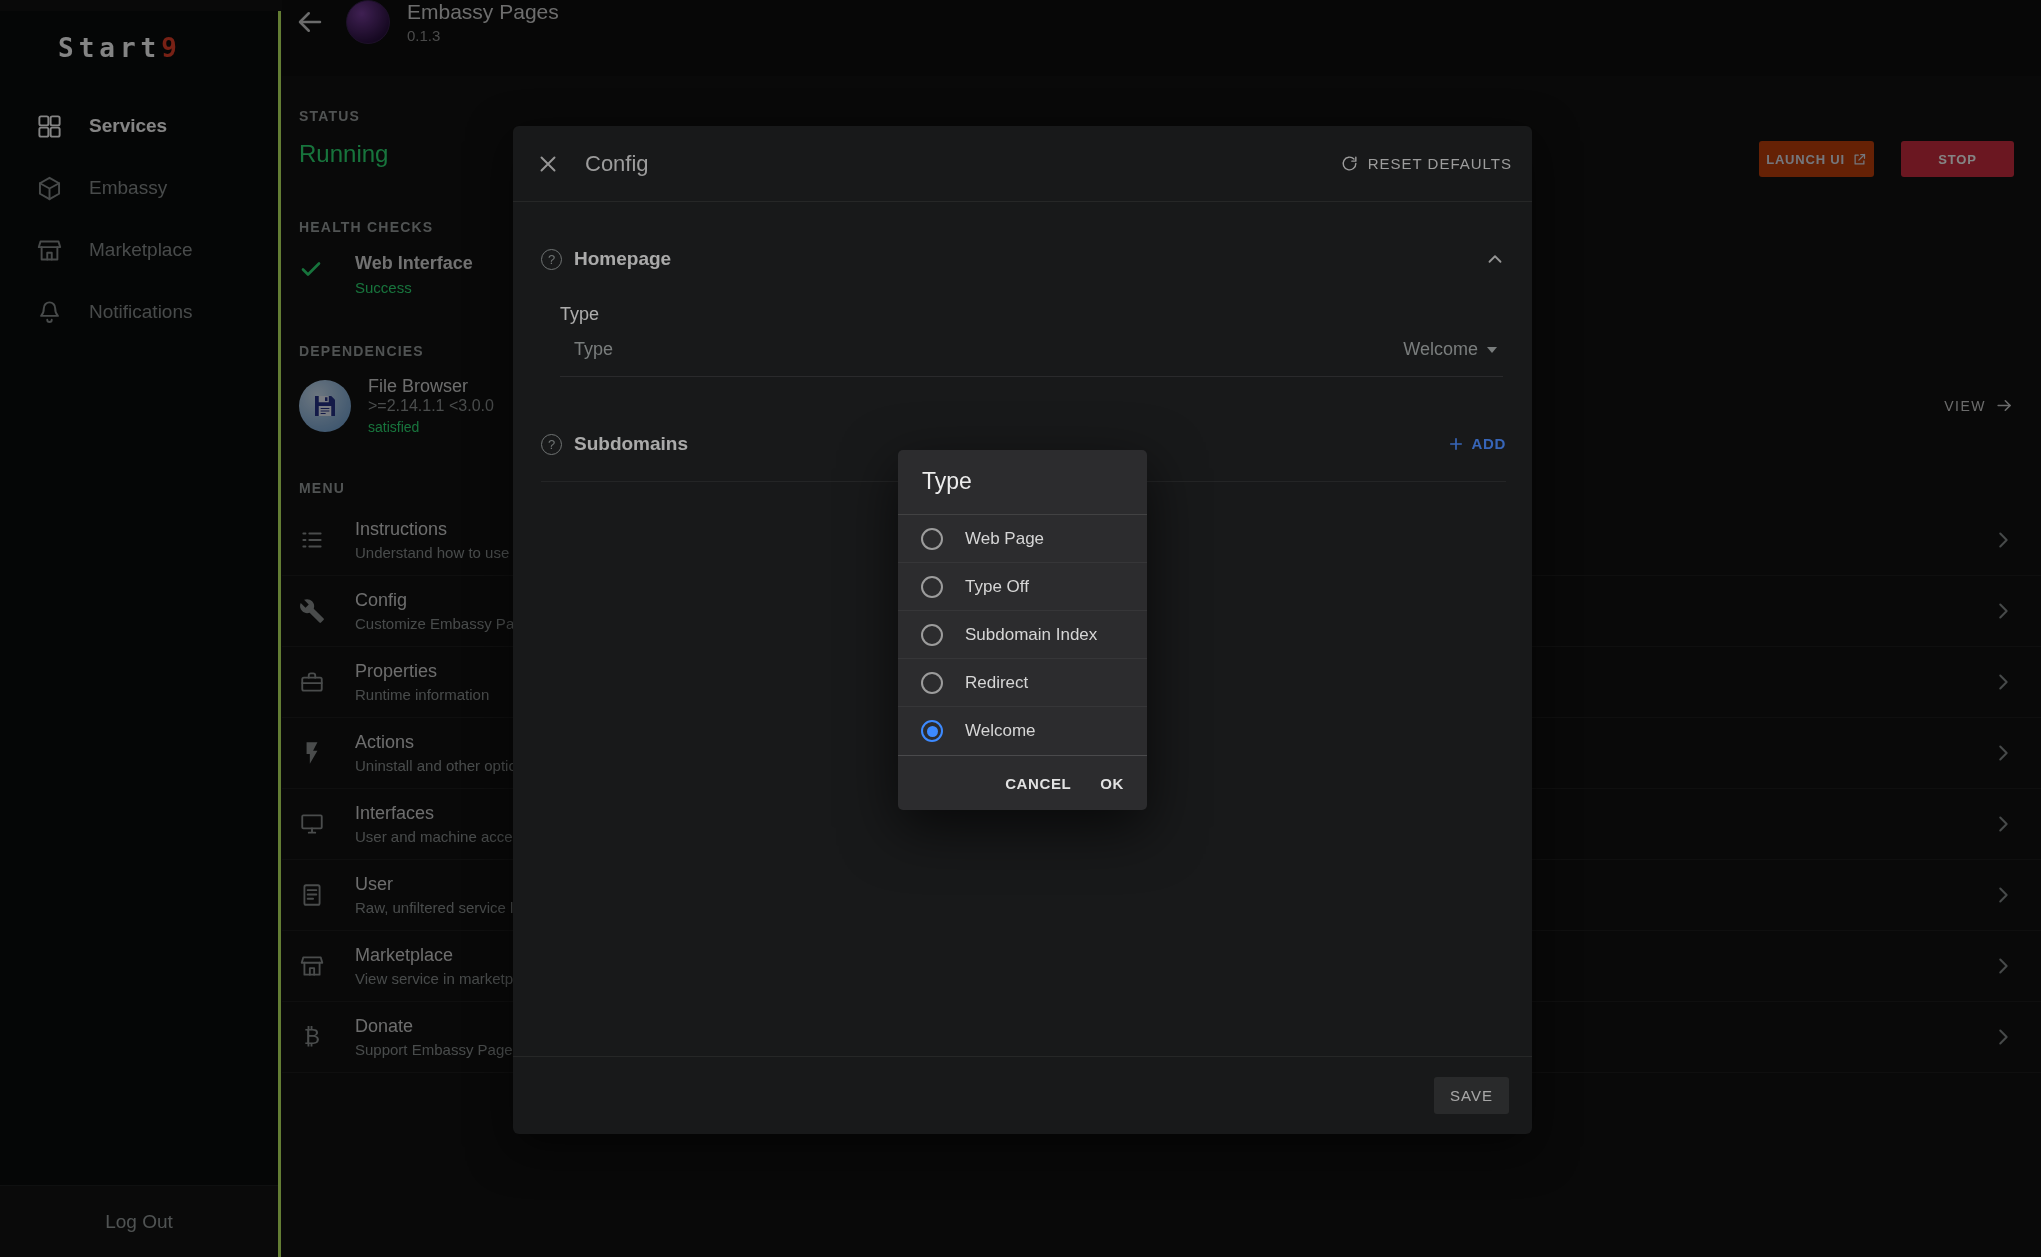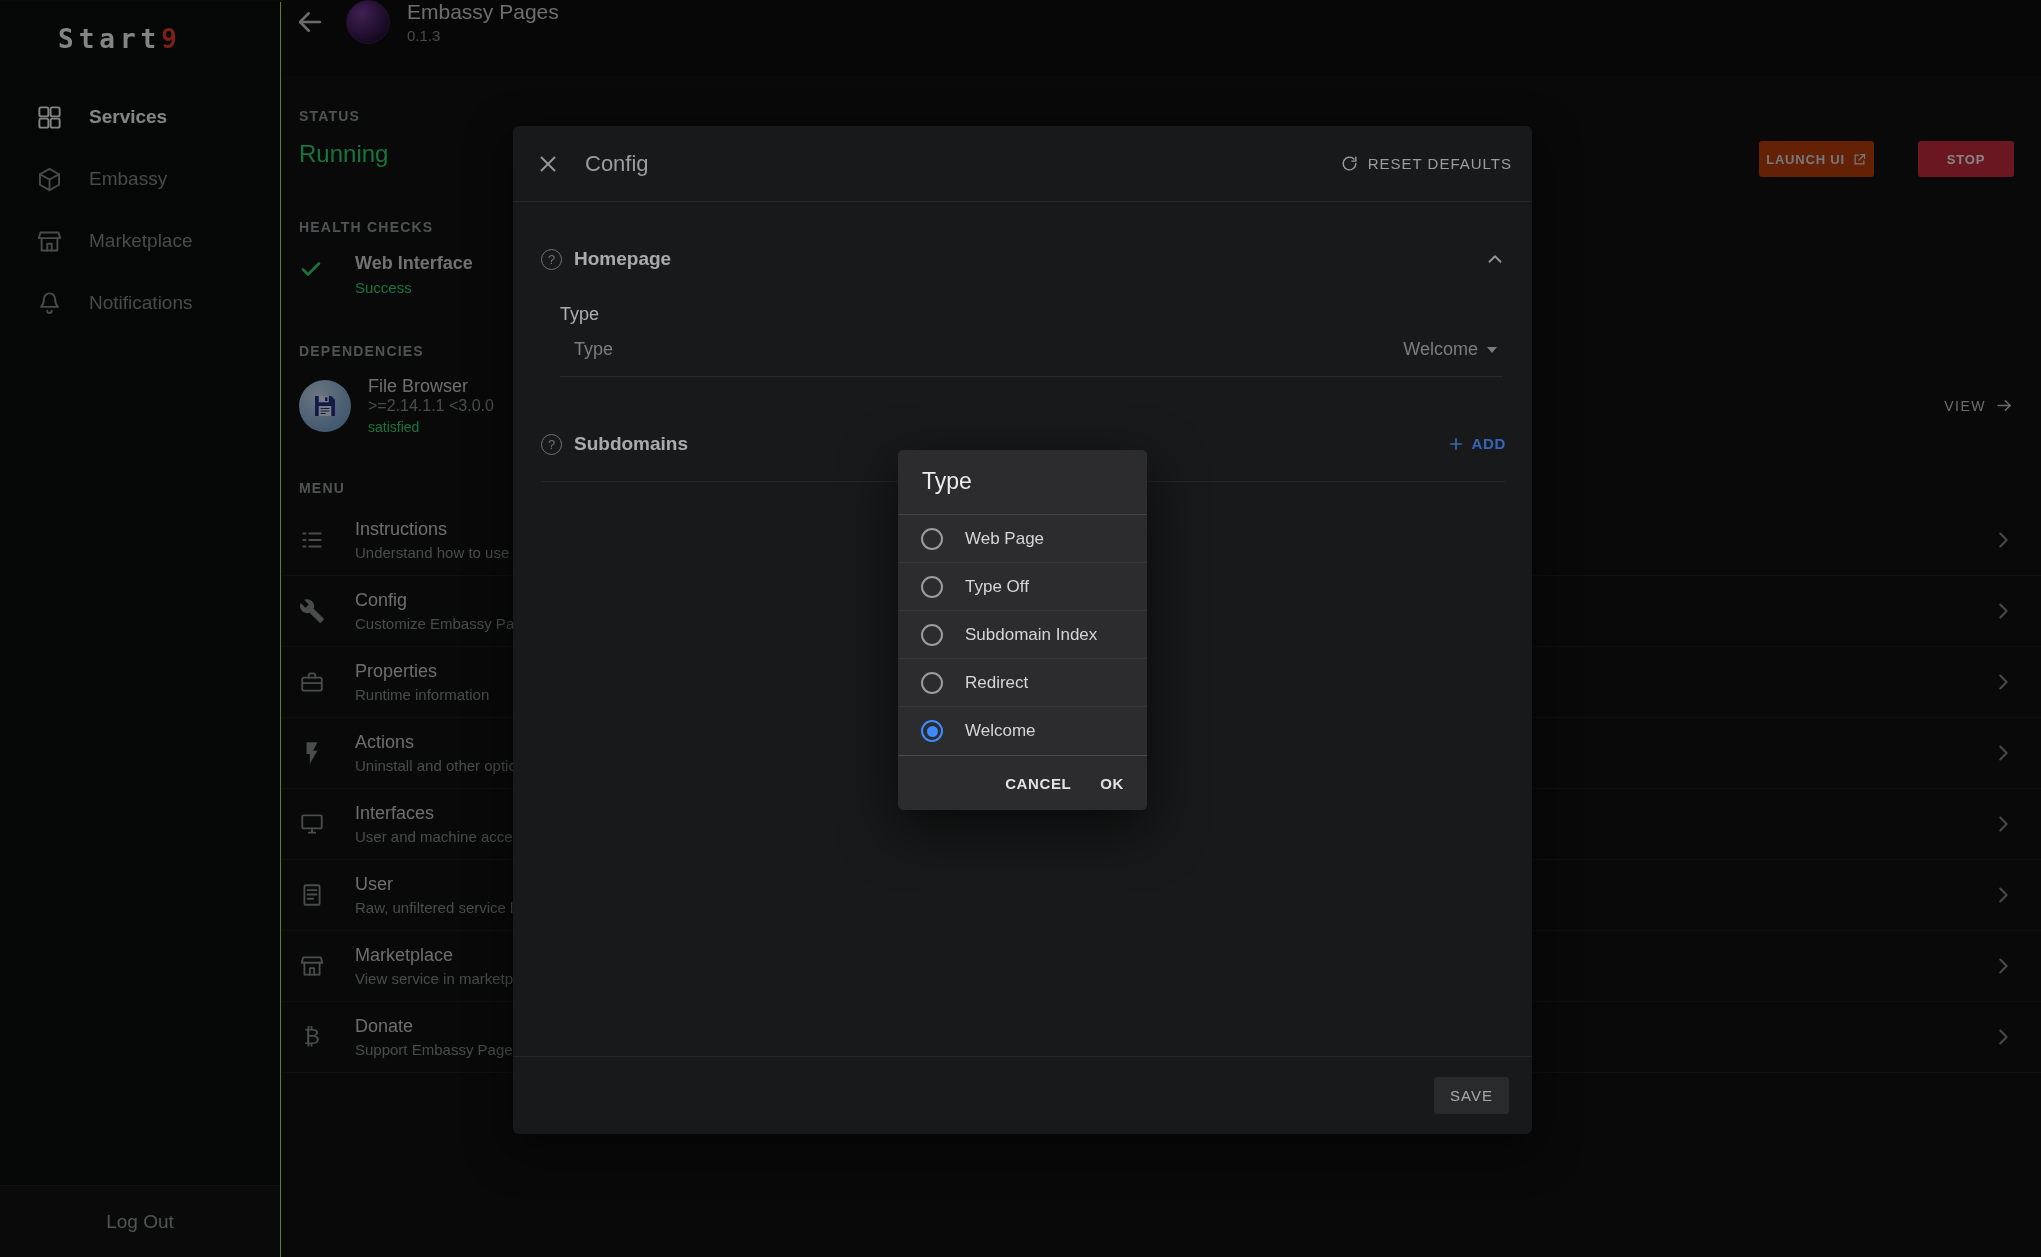--- a/index.html
+++ b/index.html
@@ -1,21 +1,21 @@
 <!DOCTYPE html>
 <html><head>
 <meta charset="utf-8">
 <style>
   *{margin:0;padding:0;box-sizing:border-box}
   html,body{background:#000}
   body{font-family:"Liberation Sans",sans-serif;width:2041px;height:1257px;overflow:hidden}
   .app{position:relative;width:2041px;height:1257px;background:#121313;overflow:hidden}
 
   
-  .sidebar{position:absolute;left:0;top:2px;bottom:0;width:281px;background:#0c0d0d;border-right:1px solid #bef264;z-index:1}
+  .sidebar{position:absolute;left:0;top:11px;bottom:0;width:281px;background:#0c0d0d;border-right:3px solid #bef264;z-index:1}
   .logo{margin:22px 0 0 58px;font-family:"DejaVu Sans Mono",monospace;font-size:26px;font-weight:bold;color:#fff;letter-spacing:5px}
   .logo .accent{color:#e8402a}
   .nav{margin-top:32px}
   .nav-item{display:flex;align-items:center;height:62px;padding-left:36px;gap:26px;color:#8b9090;font-size:19px;cursor:pointer}
   .nav-item.active{color:#fff;font-weight:bold}
   .nav-item svg{width:27px;height:27px;flex:none}
   .nav-item svg *{fill:none;stroke:currentColor;stroke-width:1.7;stroke-linecap:round;stroke-linejoin:round}
   .logout{position:absolute;bottom:0;left:0;right:0;height:72px;display:flex;align-items:center;justify-content:center;color:#9aa0a0;font-size:19px;background:#151616;border-top:1px solid #1f2020;cursor:pointer}
 
   
@@ -30,21 +30,21 @@
 
   
   .sec-label{position:absolute;font-size:14px;font-weight:bold;color:#9ba0a0;letter-spacing:1.2px}
 
   .status-value{position:absolute;left:299px;top:140px;font-size:24px;color:#2fdf75}
 
   .hdr-btn{position:absolute;top:141px;height:36px;display:flex;align-items:center;justify-content:center;border-radius:3px;font-size:13px;font-weight:bold;letter-spacing:.8px;cursor:pointer}
   .launch-btn{right:167px;width:115px;gap:7px;background:#c2410c;color:#dfe6f2}
   .launch-btn svg{width:15px;height:15px}
   .launch-btn svg *{fill:none;stroke:#dfe6f2;stroke-width:2;stroke-linecap:round;stroke-linejoin:round}
-  .stop-btn{right:27px;width:96px;background:#cf2f40;color:#fff}
+  .stop-btn{right:27px;width:113px;background:#cf2f40;color:#fff}
 
   .health-row{position:absolute;left:299px;top:253px;display:flex}
   .check-icon{width:24px;height:24px;margin-top:4px}
   .check-icon *{fill:none;stroke:#2fdf75;stroke-width:2.6;stroke-linecap:round;stroke-linejoin:round}
   .health-texts{margin-left:32px}
   .health-name{font-size:18px;color:#dadada;font-weight:bold}
   .health-result{font-size:15px;color:#2fdf75;margin-top:5px}
 
   .dep-row{position:absolute;left:299px;top:376px;right:27px;display:flex;align-items:center}
   .dep-avatar{width:52px;height:52px;border-radius:50%;background:radial-gradient(circle at 35% 30%,#cfe3f5,#7aa8d6 80%);display:flex;align-items:center;justify-content:center;flex:none}

